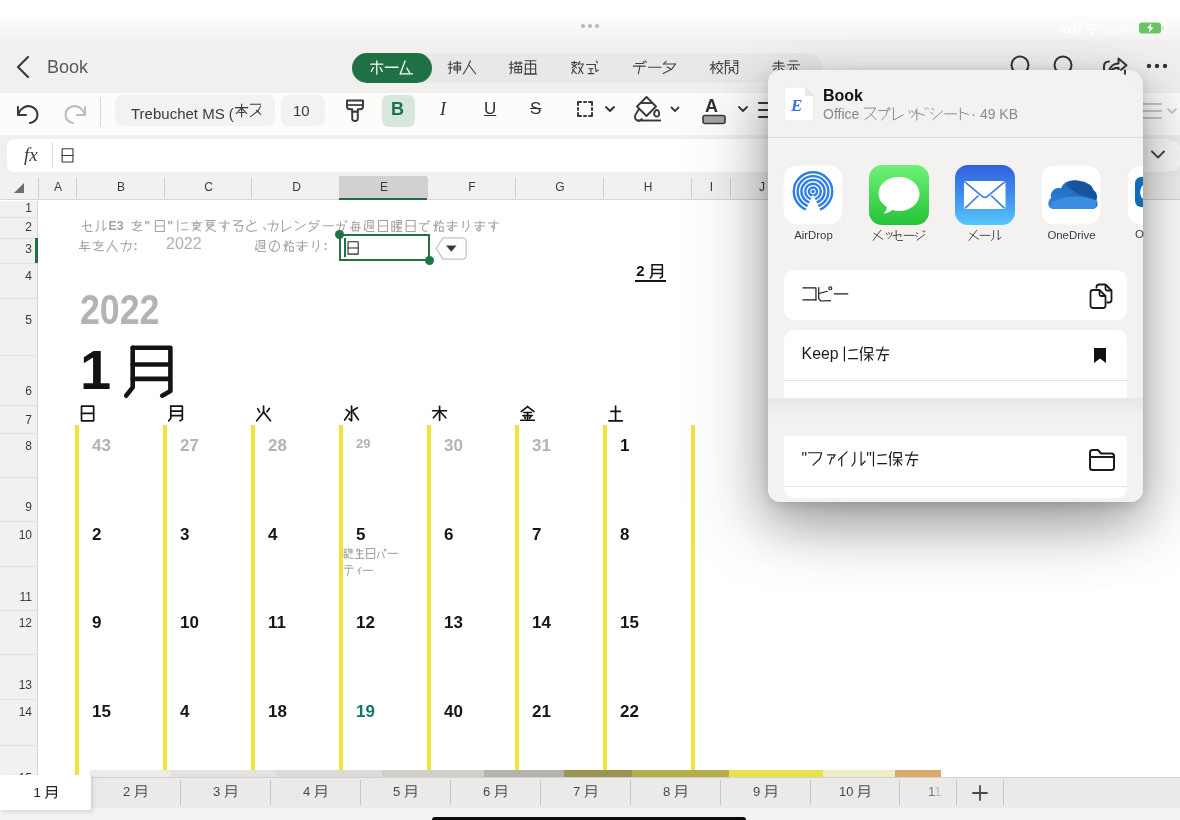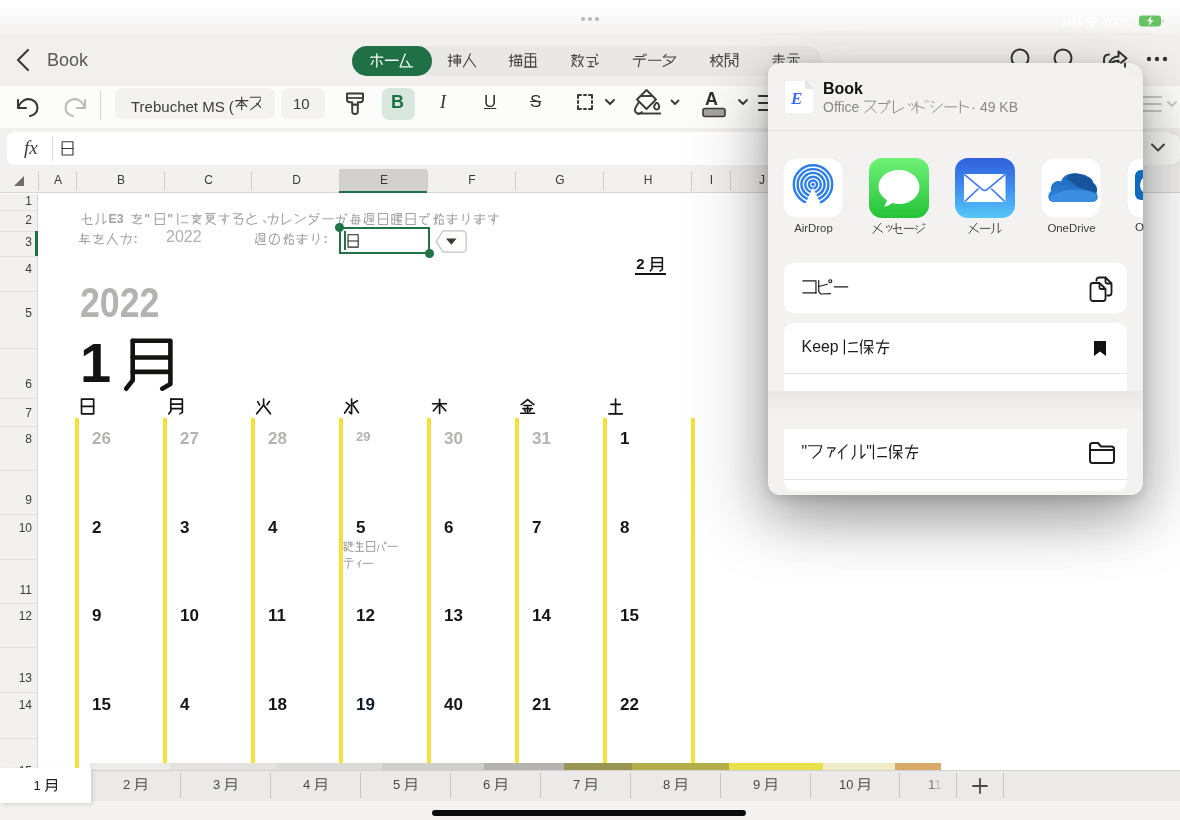--- a/index.html
+++ b/index.html
@@ -1,17 +1,17 @@
 <!DOCTYPE html>
 <html><head><meta charset="utf-8"><style>
 *{margin:0;padding:0;box-sizing:border-box}
 html,body{width:1180px;height:820px;overflow:hidden;font-family:"Liberation Sans",sans-serif;background:#fff}
 .ab{position:absolute}
 </style></head><body>
-<div class="ab" style="left:0;top:8px;width:1180px;height:774px;background:#fff">
+<div class="ab" style="left:0;top:15px;width:1180px;height:774px;background:#fff">
 
 <div class="ab" style="left:0;top:0;width:1180px;height:78px;background:#f1f0ef"></div>
 <div class="ab" style="left:0;top:0;width:1180px;height:25px;background:linear-gradient(to bottom,#fdfdfd,#f4f3f2)"></div>
 <svg class="ab" style="left:1063px;top:5px" width="105" height="16" viewBox="0 0 105 16">
 <g fill="#fff">
         <rect x="0" y="8" width="3" height="5" rx="1"></rect>
         <rect x="5" y="6" width="3" height="7" rx="1"></rect>
         <rect x="10" y="4" width="3" height="9" rx="1"></rect>
         <rect x="15" y="2" width="3" height="11" rx="1"></rect>
       </g>
@@ -527,21 +527,21 @@
       <path d="M1.7 17.2 L15.5 17.2" fill="none" stroke="#131312" stroke-width="1.70" stroke-linecap="round" stroke-linejoin="round"></path>
     </svg>
 <div class="ab" style="left:75px;top:410px;width:4px;height:352px;background:#f0e33c"></div>
 <div class="ab" style="left:163px;top:410px;width:4px;height:352px;background:#f0e33c"></div>
 <div class="ab" style="left:251px;top:410px;width:4px;height:352px;background:#f0e33c"></div>
 <div class="ab" style="left:339px;top:410px;width:4px;height:352px;background:#f0e33c"></div>
 <div class="ab" style="left:427px;top:410px;width:4px;height:352px;background:#f0e33c"></div>
 <div class="ab" style="left:515px;top:410px;width:4px;height:352px;background:#f0e33c"></div>
 <div class="ab" style="left:603px;top:410px;width:4px;height:352px;background:#f0e33c"></div>
 <div class="ab" style="left:691px;top:410px;width:4px;height:352px;background:#f0e33c"></div>
-<div class="ab" style="left:92px;top:421px;font-size:17px;font-weight:bold;color:#b5b3b1">26</div>
+<div class="ab" style="left:92px;top:421px;font-size:17px;font-weight:bold;color:#b5b3b1">43</div>
 <div class="ab" style="left:180px;top:421px;font-size:17px;font-weight:bold;color:#b5b3b1">27</div>
 <div class="ab" style="left:268px;top:421px;font-size:17px;font-weight:bold;color:#b5b3b1">28</div>
 <div class="ab" style="left:356px;top:421px;font-size:13px;font-weight:bold;color:#b5b3b1">29</div>
 <div class="ab" style="left:444px;top:421px;font-size:17px;font-weight:bold;color:#b5b3b1">30</div>
 <div class="ab" style="left:532px;top:421px;font-size:17px;font-weight:bold;color:#b5b3b1">31</div>
 <div class="ab" style="left:620px;top:421px;font-size:17px;font-weight:bold;color:#161615">1</div>
 <div class="ab" style="left:92px;top:510px;font-size:17px;font-weight:bold;color:#161615">2</div>
 <div class="ab" style="left:180px;top:510px;font-size:17px;font-weight:bold;color:#161615">3</div>
 <div class="ab" style="left:268px;top:510px;font-size:17px;font-weight:bold;color:#161615">4</div>
 <div class="ab" style="left:356px;top:510px;font-size:17px;font-weight:bold;color:#161615">5</div>
@@ -551,21 +551,21 @@
 <div class="ab" style="left:92px;top:598px;font-size:17px;font-weight:bold;color:#161615">9</div>
 <div class="ab" style="left:180px;top:598px;font-size:17px;font-weight:bold;color:#161615">10</div>
 <div class="ab" style="left:268px;top:598px;font-size:17px;font-weight:bold;color:#161615">11</div>
 <div class="ab" style="left:356px;top:598px;font-size:17px;font-weight:bold;color:#161615">12</div>
 <div class="ab" style="left:444px;top:598px;font-size:17px;font-weight:bold;color:#161615">13</div>
 <div class="ab" style="left:532px;top:598px;font-size:17px;font-weight:bold;color:#161615">14</div>
 <div class="ab" style="left:620px;top:598px;font-size:17px;font-weight:bold;color:#161615">15</div>
 <div class="ab" style="left:92px;top:687px;font-size:17px;font-weight:bold;color:#161615">15</div>
 <div class="ab" style="left:180px;top:687px;font-size:17px;font-weight:bold;color:#161615">4</div>
 <div class="ab" style="left:268px;top:687px;font-size:17px;font-weight:bold;color:#161615">18</div>
-<div class="ab" style="left:356px;top:687px;font-size:17px;font-weight:bold;color:#0f172a">19</div>
+<div class="ab" style="left:356px;top:687px;font-size:17px;font-weight:bold;color:#0f766e">19</div>
 <div class="ab" style="left:444px;top:687px;font-size:17px;font-weight:bold;color:#161615">40</div>
 <div class="ab" style="left:532px;top:687px;font-size:17px;font-weight:bold;color:#161615">21</div>
 <div class="ab" style="left:620px;top:687px;font-size:17px;font-weight:bold;color:#161615">22</div>
 <svg width="55" height="13" viewBox="0 0 54.8 12.5" style="position:absolute;left:343px;top:532px;">
       <path d="M0.8 2.1 L3.7 2.1" fill="none" stroke="#999896" stroke-width="0.94" stroke-linecap="round" stroke-linejoin="round"></path>
       <path d="M1.0 3.8 L3.4 3.8" fill="none" stroke="#999896" stroke-width="0.94" stroke-linecap="round" stroke-linejoin="round"></path>
       <path d="M1.0 5.4 L3.4 5.4" fill="none" stroke="#999896" stroke-width="0.94" stroke-linecap="round" stroke-linejoin="round"></path>
       <path d="M1.2 7.3 L3.4 7.3 L3.4 10.6 L1.2 10.6 L1.2 7.3" fill="none" stroke="#999896" stroke-width="0.94" stroke-linecap="round" stroke-linejoin="round"></path>
       <path d="M5.9 1.3 L5.0 3.8" fill="none" stroke="#999896" stroke-width="0.94" stroke-linecap="round" stroke-linejoin="round"></path>
       <path d="M6.1 2.7 L9.9 2.7" fill="none" stroke="#999896" stroke-width="0.94" stroke-linecap="round" stroke-linejoin="round"></path>

